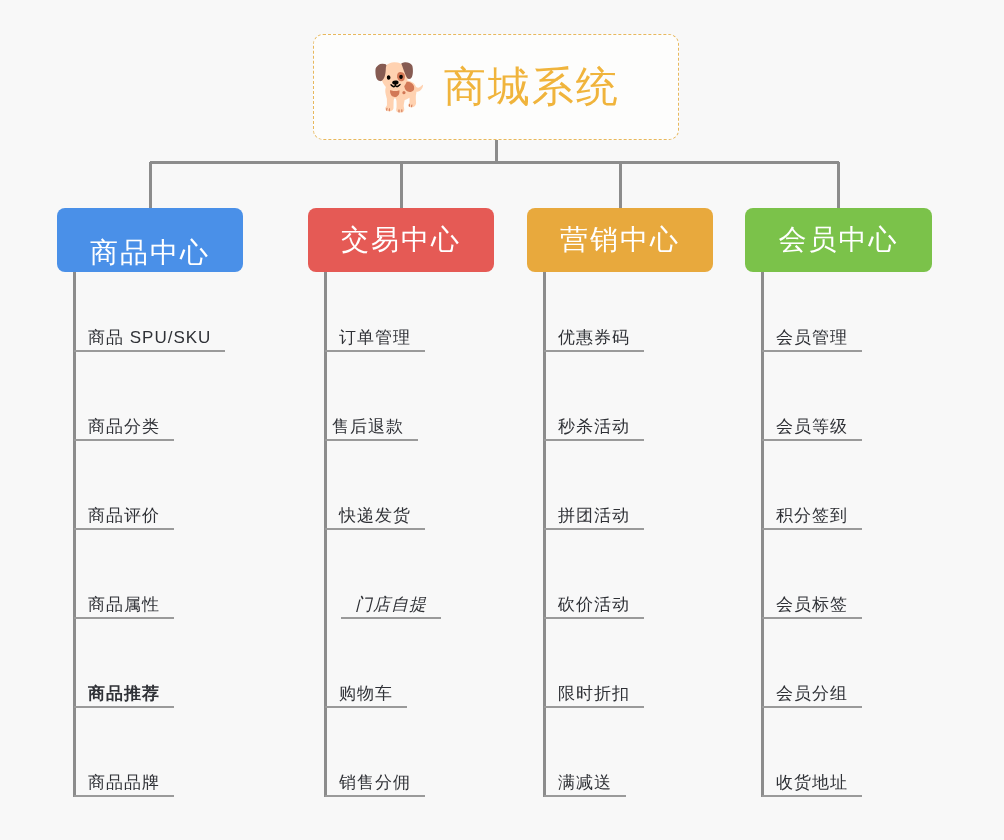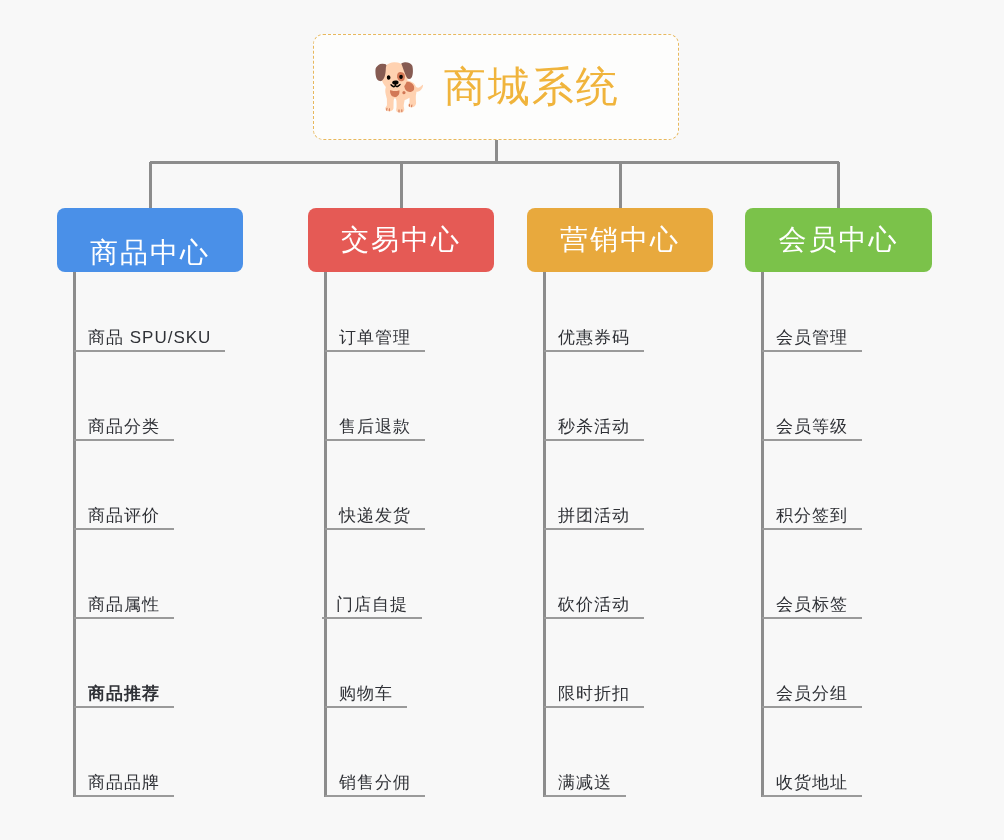--- a/index.html
+++ b/index.html
@@ -136,27 +136,27 @@
       </div>
       <div class="leaf" style="left: 74px; top: 753px;">
         <span class="leaf-label">商品品牌</span>
       </div>
       <div class="cat-box" style="left: 308px; top: 208px; width: 186px; background: rgb(229, 90, 85);">
         <span>交易中心</span>
       </div>
       <div class="leaf" style="left: 325px; top: 308px;">
         <span class="leaf-label">订单管理</span>
       </div>
-      <div class="leaf" style="left: 325px; top: 397px;">
+      <div class="leaf" style="left: 325px; top: 397px; padding-left: 7px;">
         <span class="leaf-label">售后退款</span>
       </div>
       <div class="leaf" style="left: 325px; top: 486px;">
         <span class="leaf-label">快递发货</span>
       </div>
-      <div class="leaf" style="left: 322px; top: 575px;">
+      <div class="leaf" style="left: 341px; top: 575px; font-style: italic;">
         <span class="leaf-label">门店自提</span>
       </div>
       <div class="leaf" style="left: 325px; top: 664px;">
         <span class="leaf-label">购物车</span>
       </div>
       <div class="leaf" style="left: 325px; top: 753px; align-items: flex-end;">
         <span class="leaf-label">销售分佣</span>
       </div>
       <div class="cat-box" style="left: 527px; top: 208px; width: 186px; background: rgb(232, 169, 61);">
         <span>营销中心</span>

